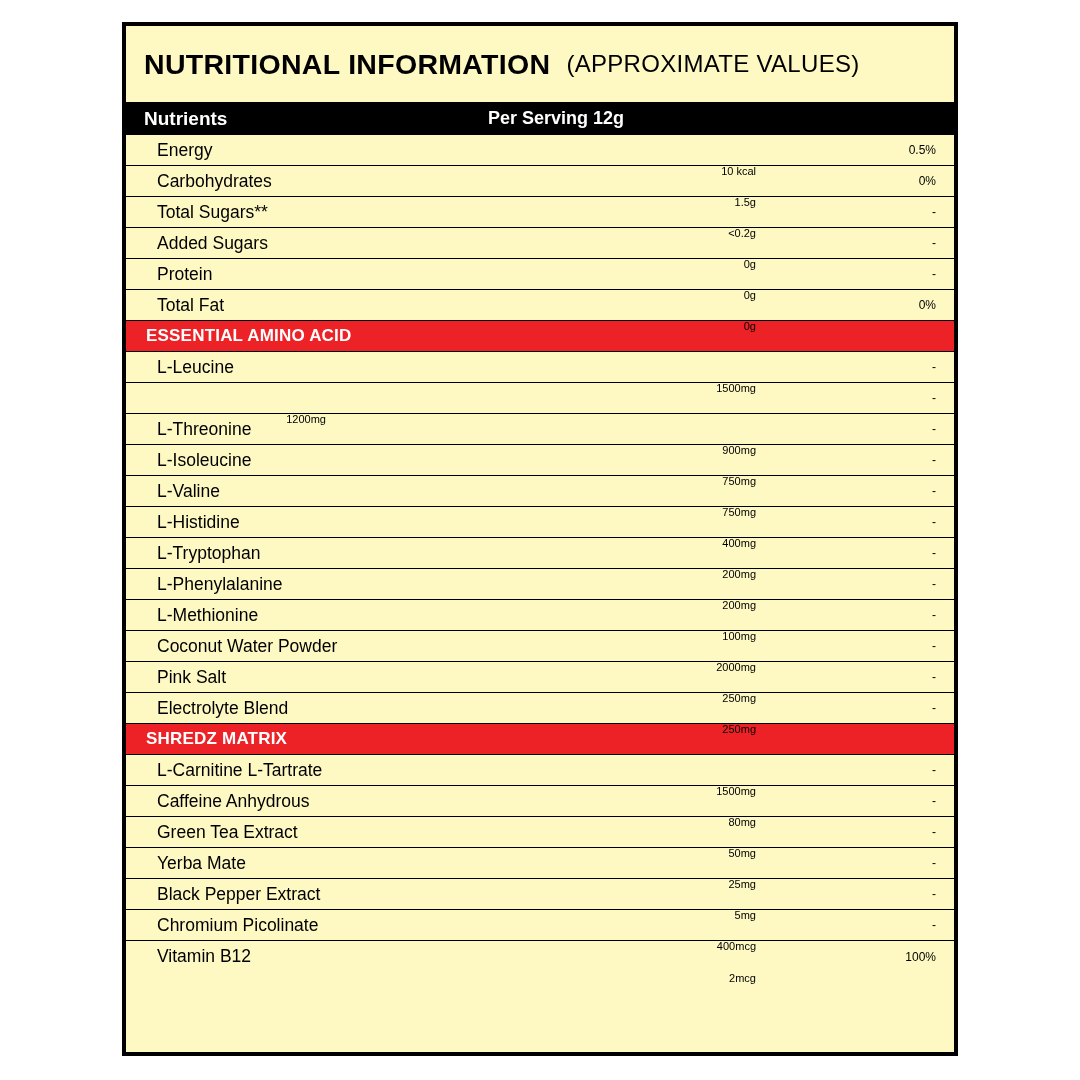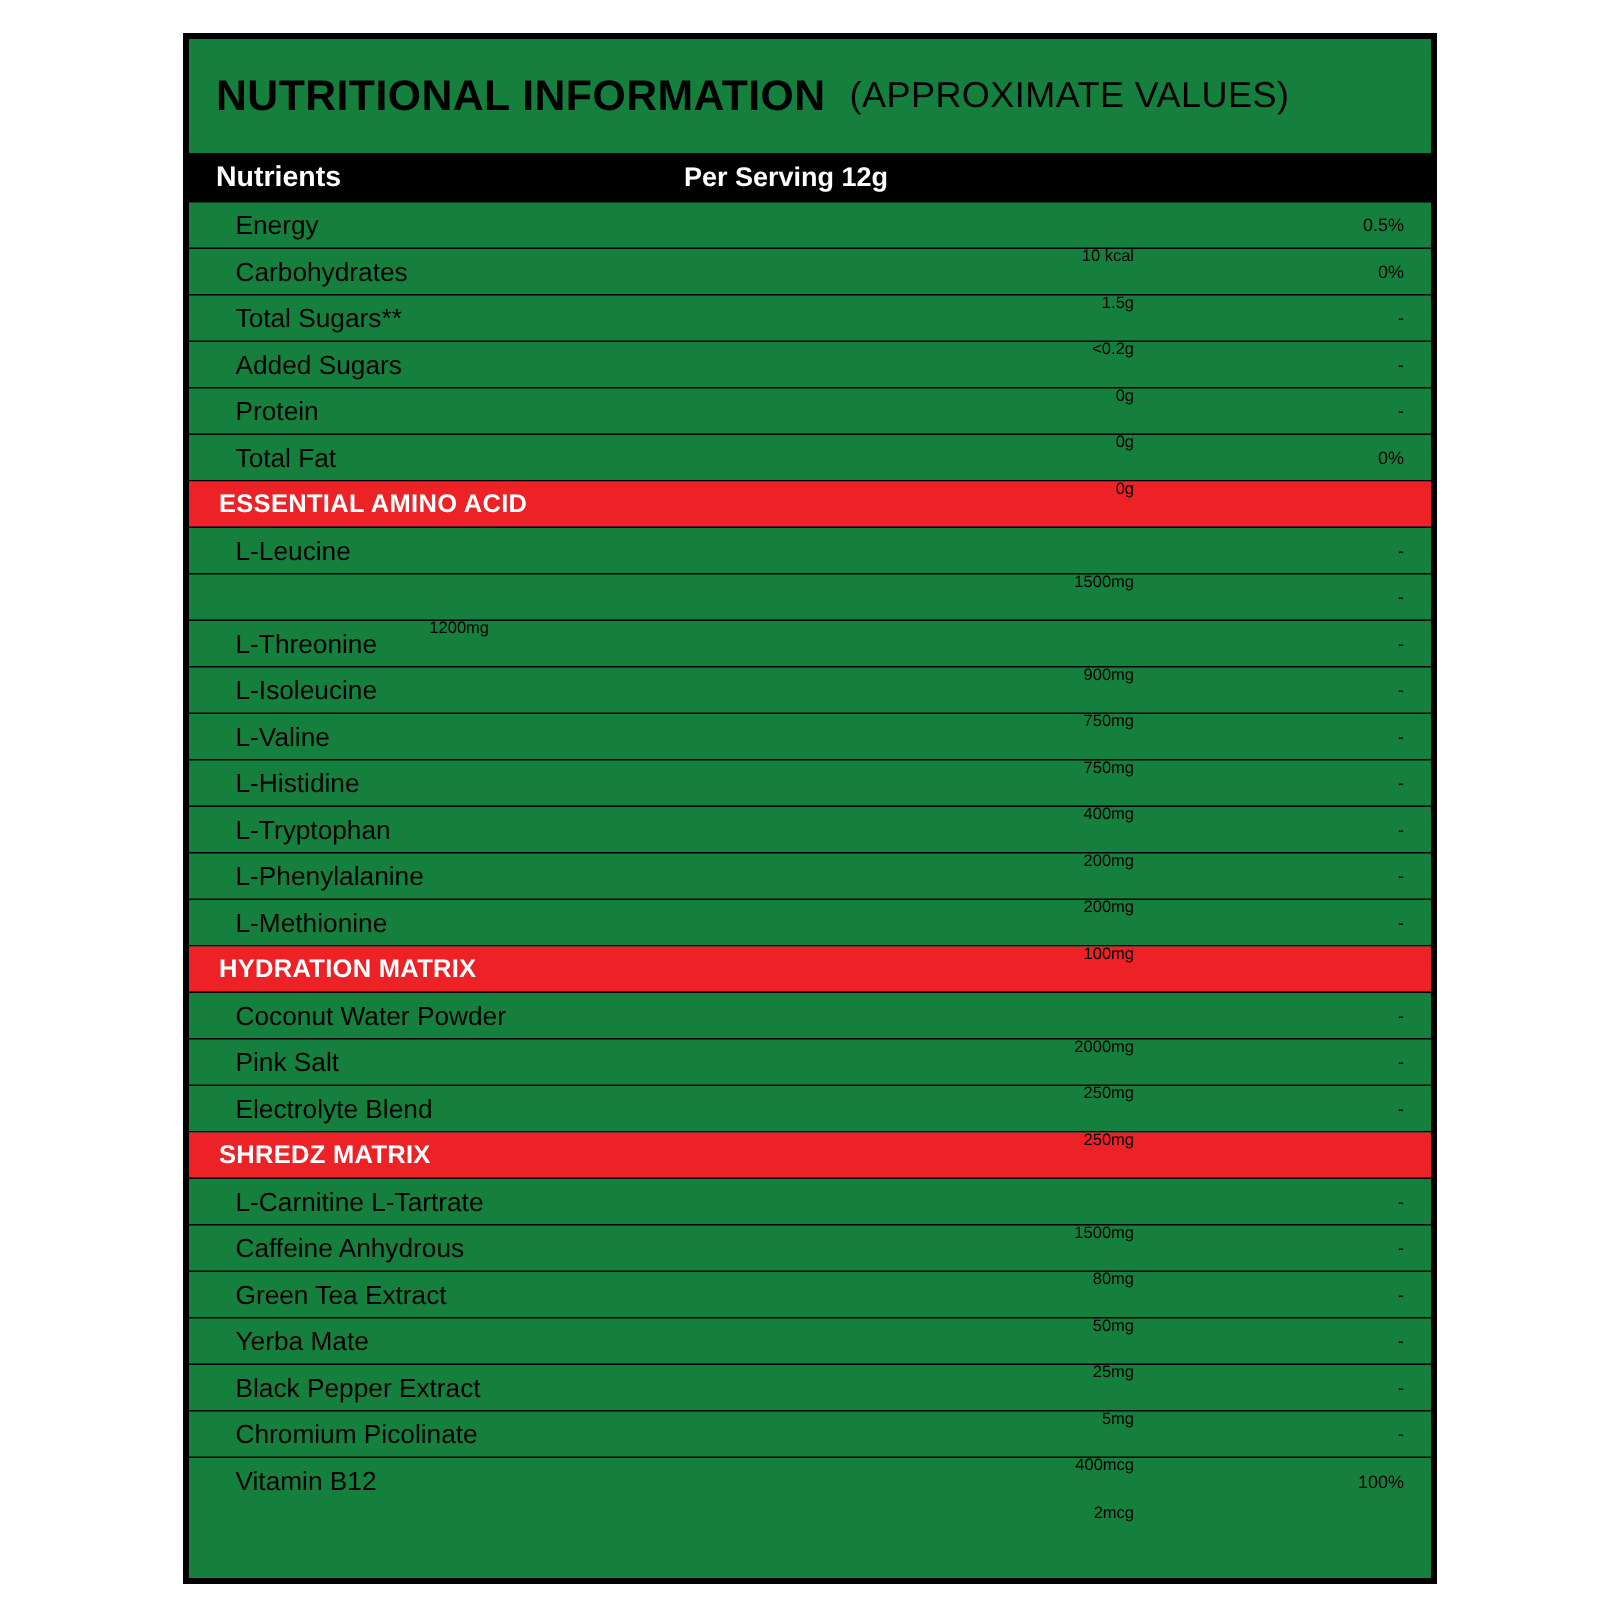--- a/index.html
+++ b/index.html
@@ -15,21 +15,21 @@
     overflow: hidden;
   }
   .panel {
     position: absolute;
     left: 122px;
     top: 22px;
     width: 836px;
     height: 1034px;
     border: 4px solid #000000;
     box-sizing: border-box;
-    background: #15803d;
+    background: #fef9c3;
   }
   .title-row {
     height: 76px;
     display: flex;
     align-items: center;
     padding-left: 18px;
     box-sizing: border-box;
   }
   .title-main {
     font-size: 28.5px;
@@ -66,20 +66,21 @@
     padding-left: 8px;
     box-sizing: border-box;
   }
   .head-row {
     height: 33px;
     background: #000000;
     color: #ffffff;
     display: flex;
     align-items: center;
     box-sizing: border-box;
+    gap: 32px;
   }
   .head-nutrients {
     flex: 0 0 330px;
     padding-left: 18px;
     font-size: 19px;
     font-weight: bold;
     box-sizing: border-box;
   }
   .head-serving {
     flex: 1;
@@ -214,21 +215,20 @@
       <div class="row">
         <div class="cell-name">L-Phenylalanine</div>
         <div class="cell-value">200mg</div>
         <div class="cell-pct">-</div>
       </div>
       <div class="row">
         <div class="cell-name">L-Methionine</div>
         <div class="cell-value">100mg</div>
         <div class="cell-pct">-</div>
       </div>
-      <div class="section-row">HYDRATION MATRIX</div>
       <div class="row">
         <div class="cell-name">Coconut Water Powder</div>
         <div class="cell-value">2000mg</div>
         <div class="cell-pct">-</div>
       </div>
       <div class="row">
         <div class="cell-name">Pink Salt</div>
         <div class="cell-value">250mg</div>
         <div class="cell-pct">-</div>
       </div>

